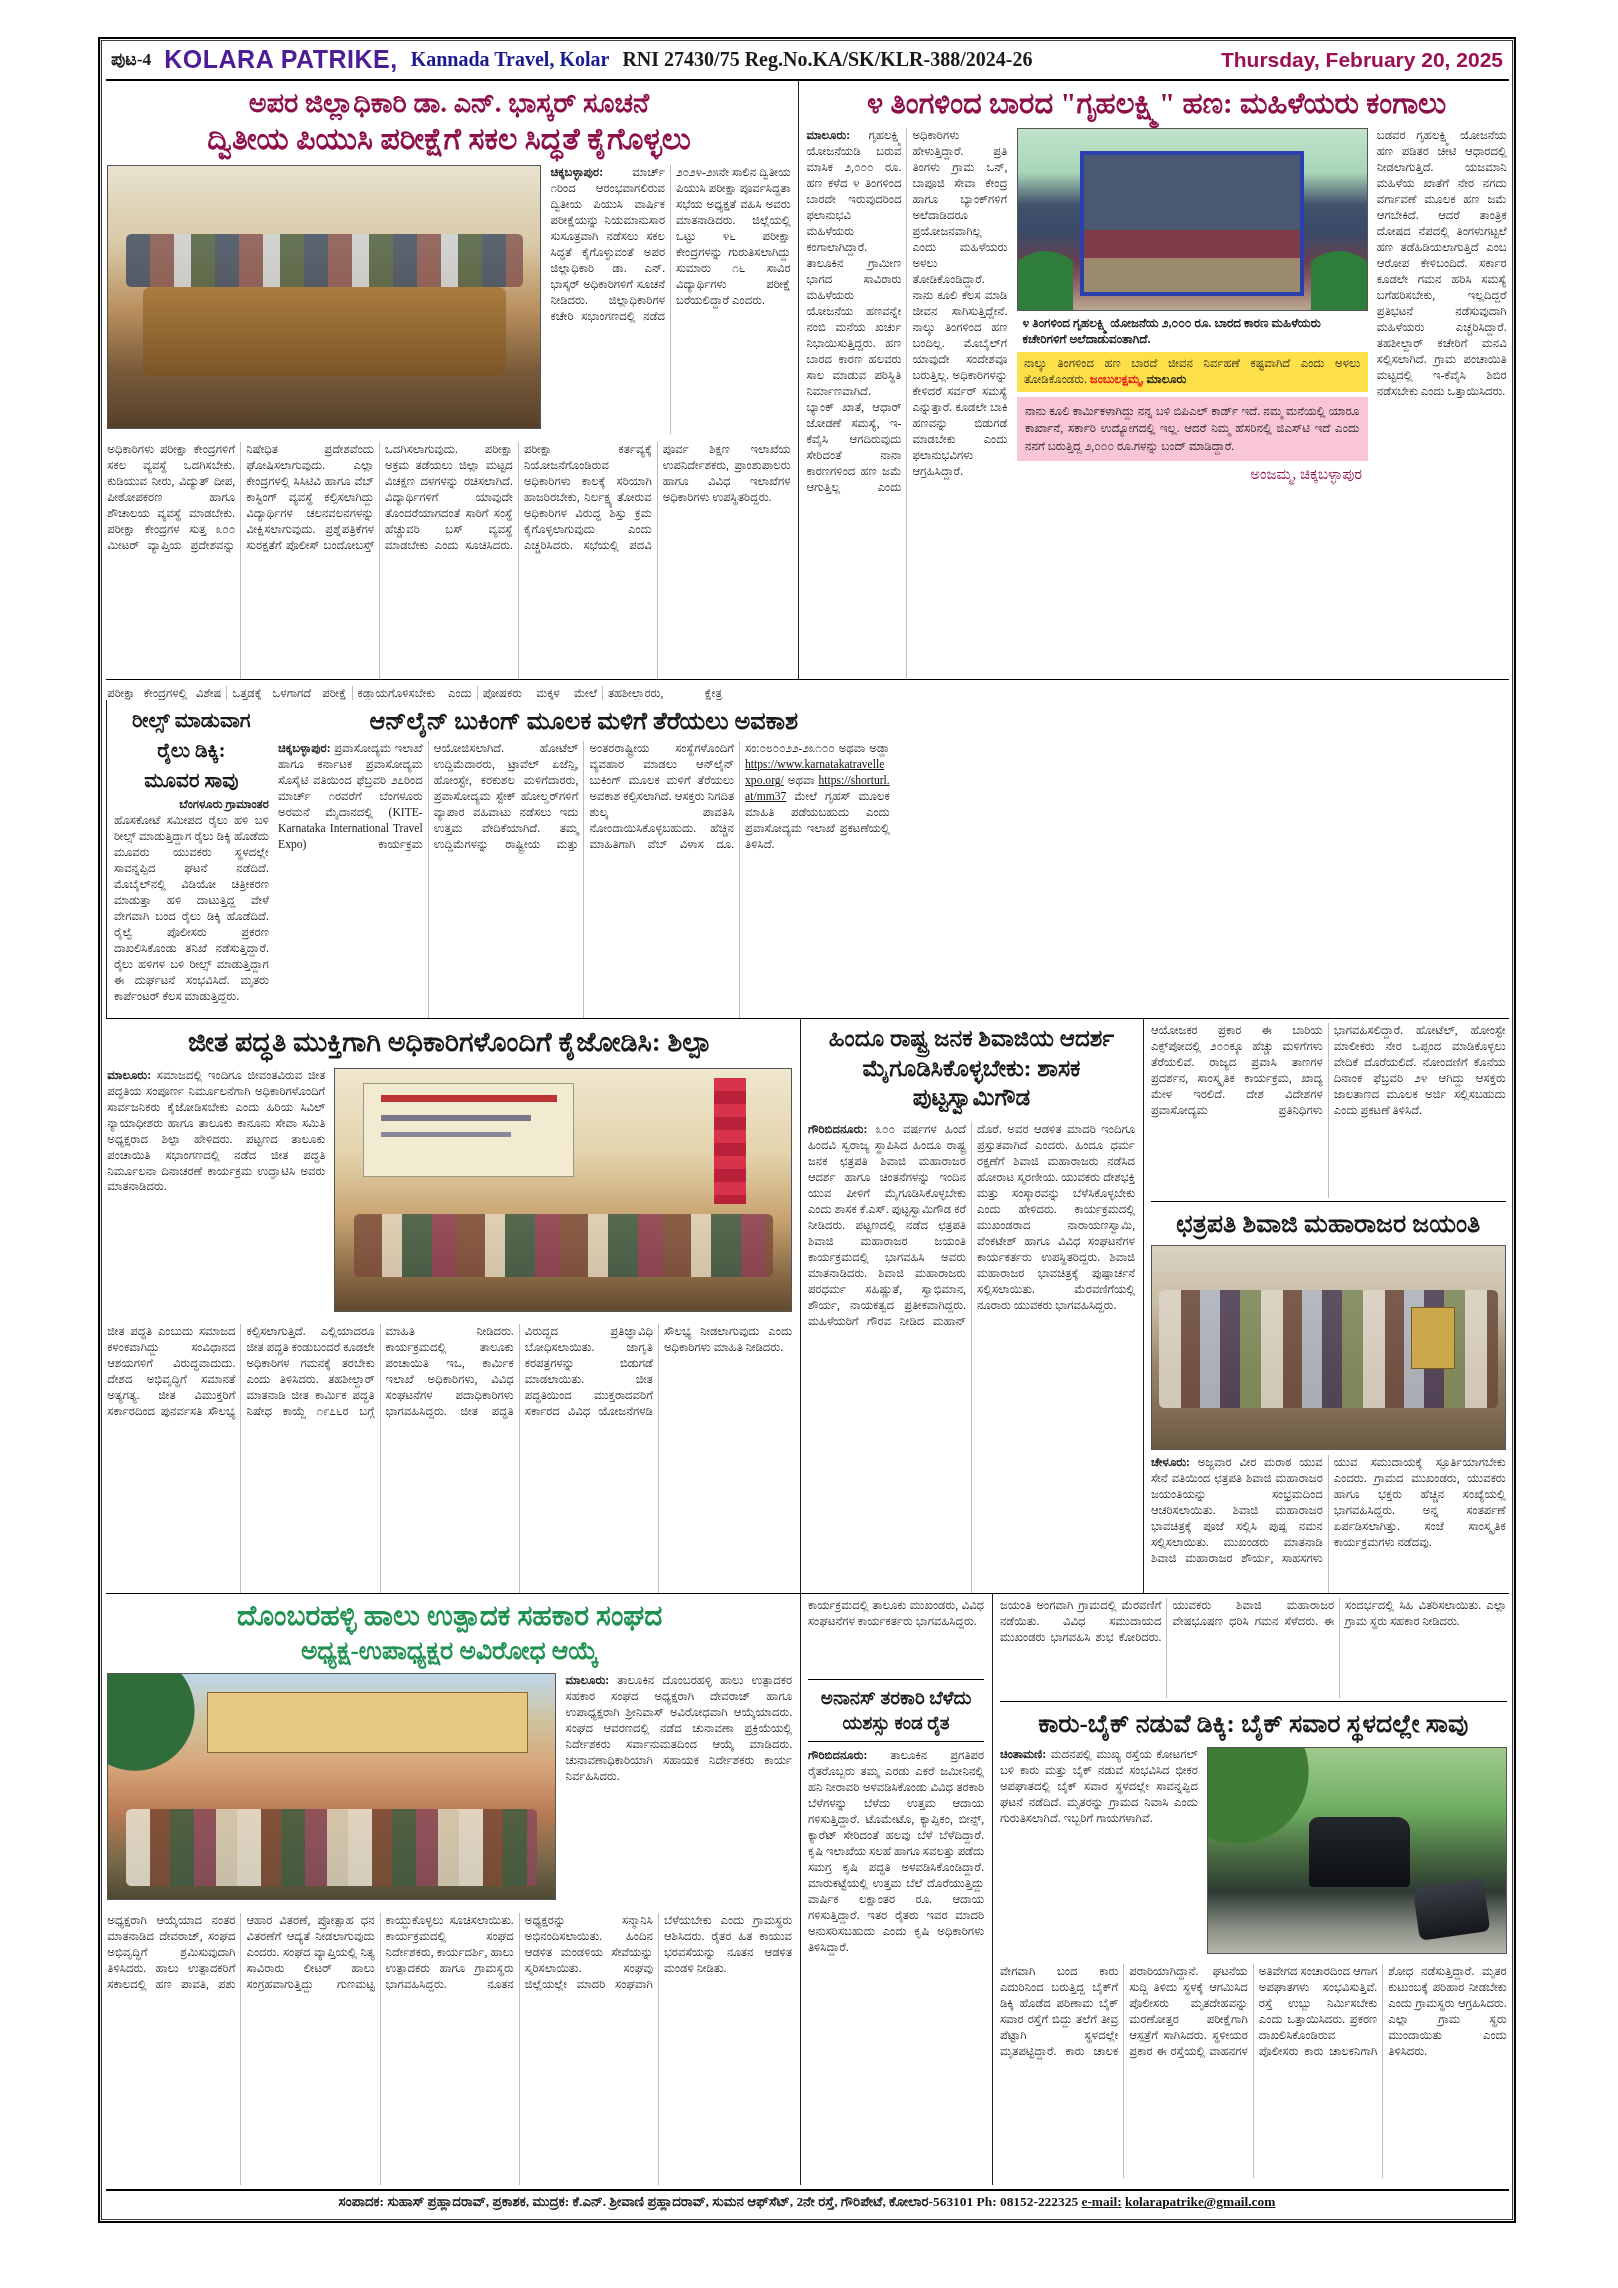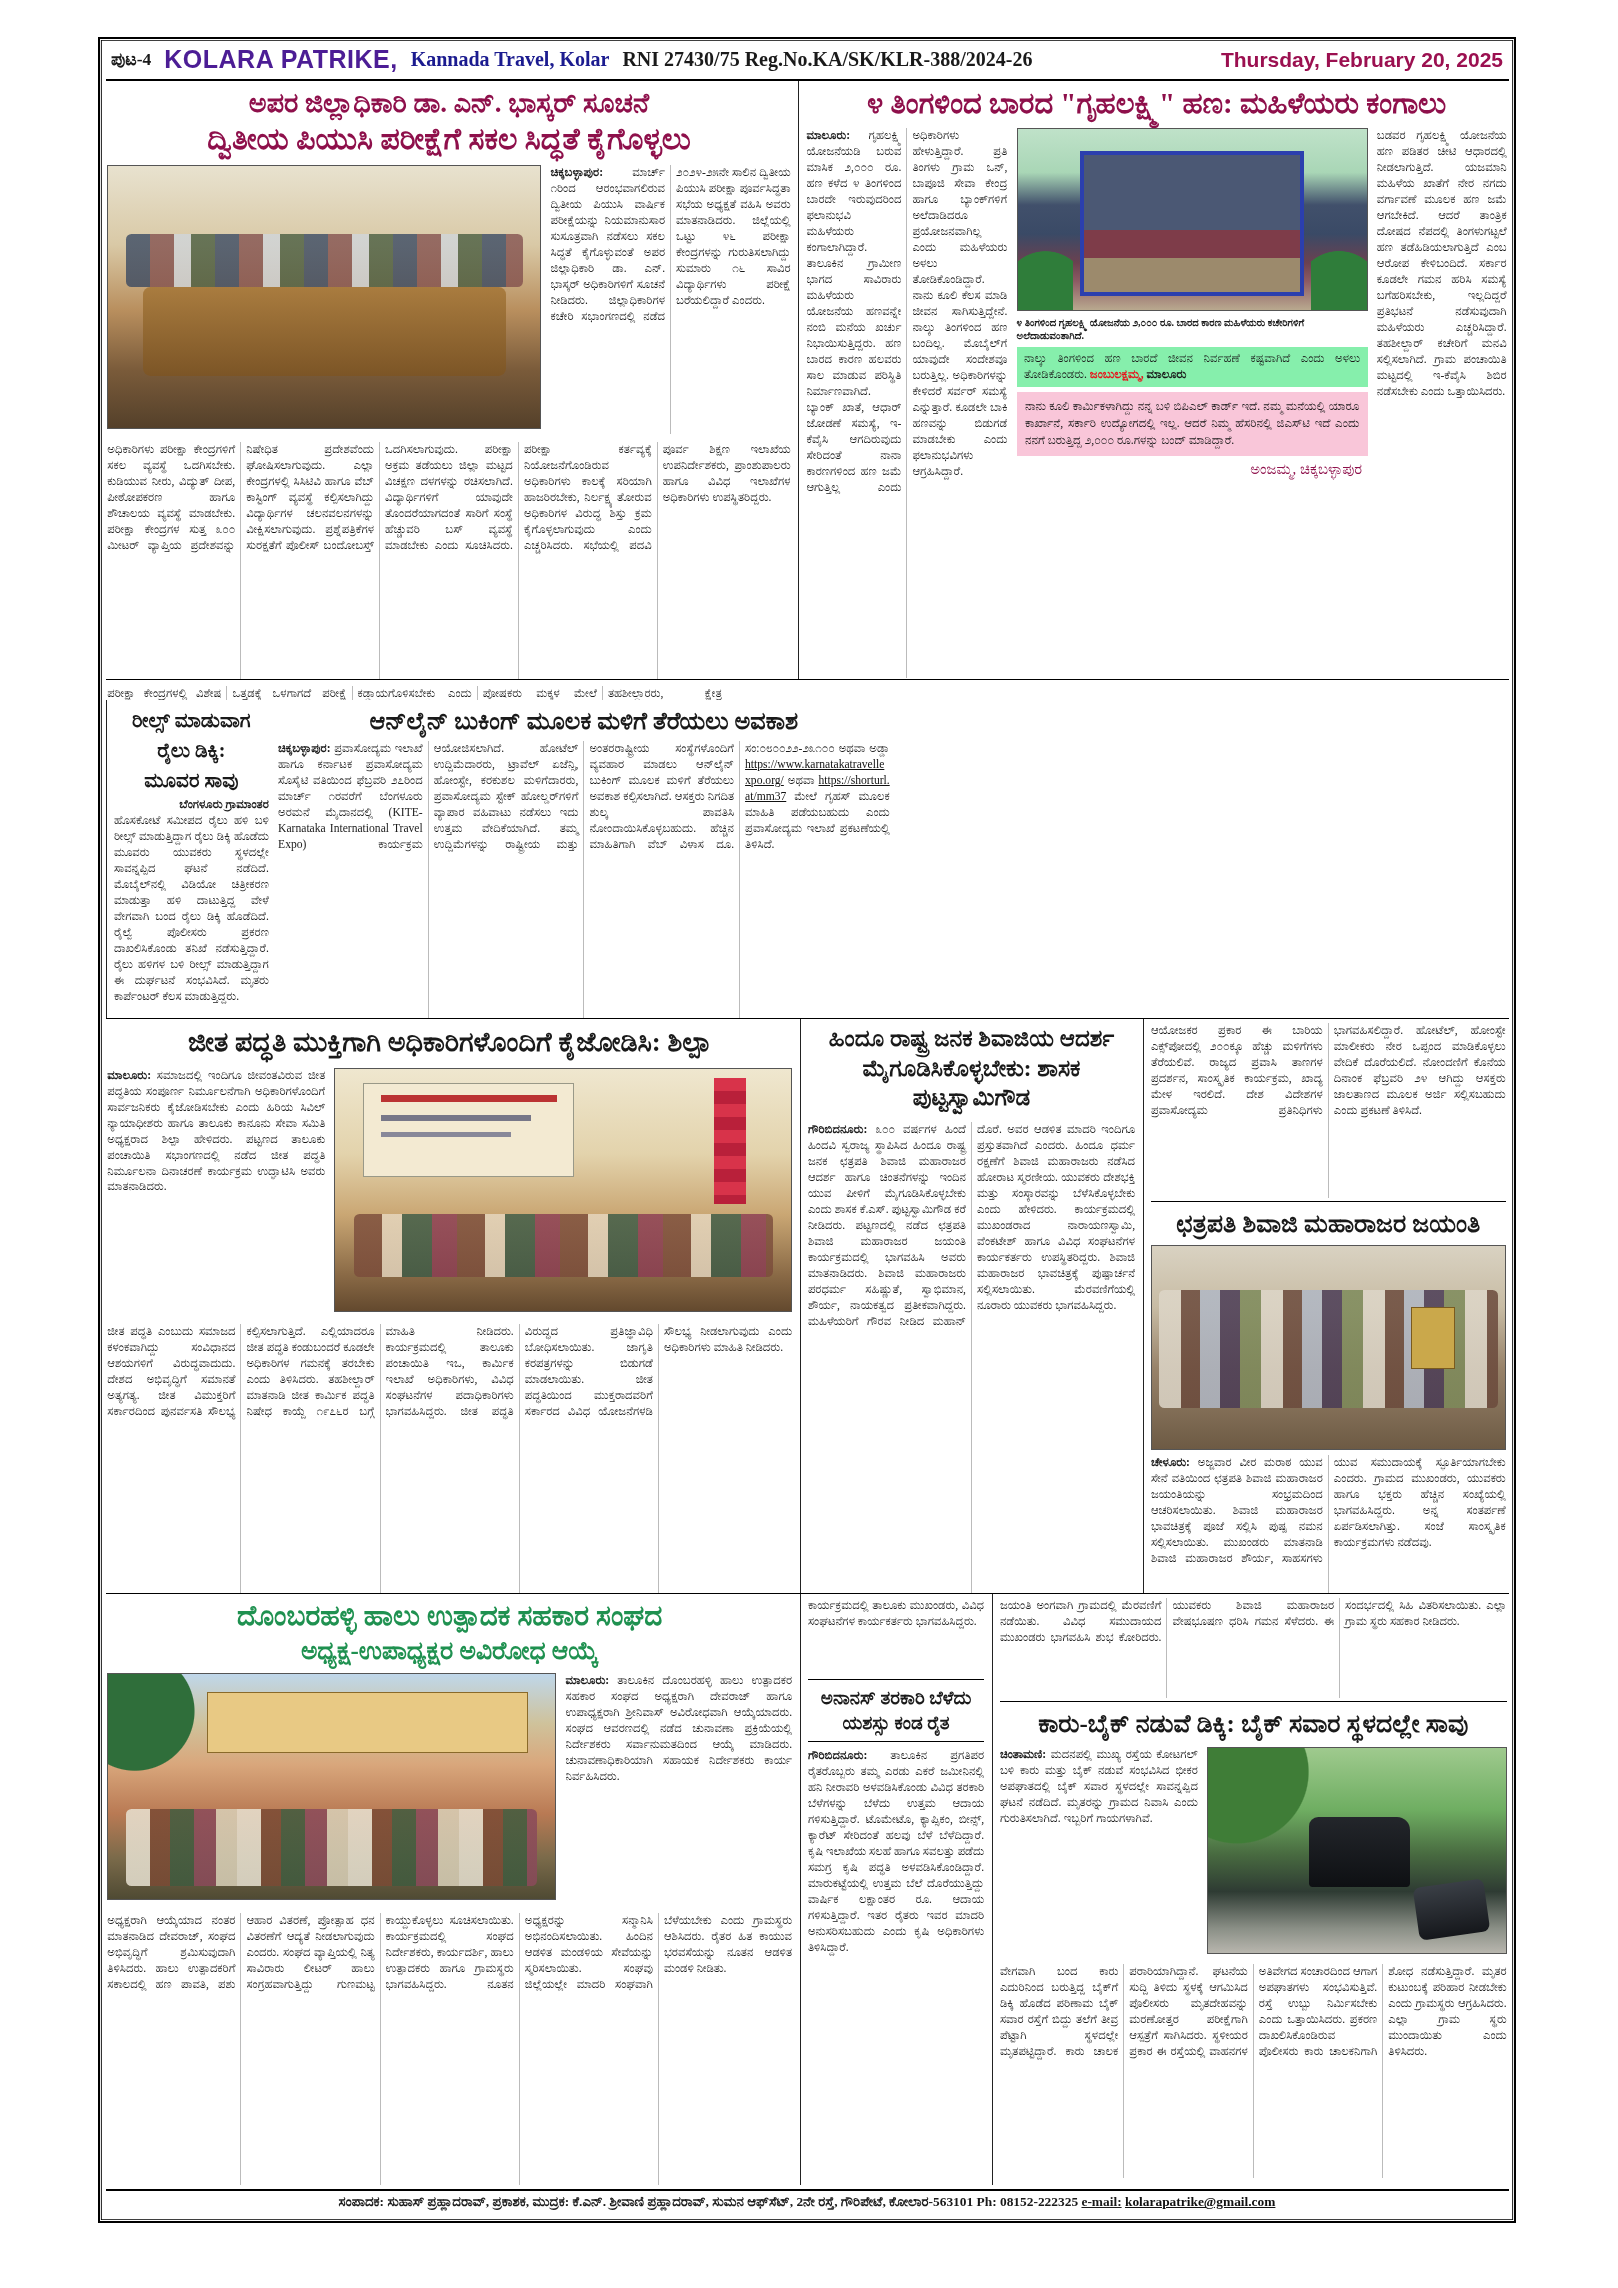--- a/index.html
+++ b/index.html
@@ -23,21 +23,21 @@
   .band{display:flex;overflow:hidden;}
   .vr{border-left:0.9px solid #222;}
   .hl{font-weight:bold;text-align:center;line-height:1.25;}
   .hl-maroon{color:#8e104b;}
   .hl-green{color:#1f9150;}
   .body{font-size:11.6px;line-height:1.38;text-align:justify;column-gap:11px;
         column-rule:0.9px solid #bbb;overflow:hidden;}
   .body b{font-weight:bold;}
   .dateline{font-weight:bold;}
   .ph{border:0.9px solid #555;box-sizing:border-box;position:relative;overflow:hidden;}
-  .cap{font-size:10px;font-weight:bold;line-height:1.3;}
+  .cap{font-size:12px;font-weight:bold;line-height:1.3;margin-left:6px;}
   .sign{font-weight:normal;color:#8e104b;}
   a.url{color:#111;text-decoration:underline;word-break:break-all;}
   
   .band1{height:598px;}
   .artA{width:694px;padding:3.7px 7.4px 0 1.8px;box-sizing:border-box;}
   .artA .h1{font-size:30px;}
   .artA .h2{font-size:27px;margin-top:1.8px;}
   .rowA{display:flex;gap:9.2px;margin-top:7.4px;height:269px;}
   .ph-meeting{width:434px;height:264px;flex:0 0 auto;
     background:linear-gradient(180deg,#e8e2cf 0%,#d9c9a6 30%,#b98f5e 55%,#7a5b3a 78%,#54402a 100%);}
@@ -51,21 +51,21 @@
   .artB .h1{font-size:29px;}
   .rowB{display:flex;gap:9.2px;margin-top:7.4px;height:550px;}
   .colB-left{width:201px;column-count:2;height:100%;}
   .stackB{width:351px;display:flex;flex-direction:column;gap:4.6px;}
   .ph-office{height:183px;
     background:linear-gradient(180deg,#bfe2c9 0%,#a9d6b6 24%,#41506b 42%,#3a4a66 58%,#6b4150 74%,#8c5a63 84%,#b9a98f 100%);}
   .ph-office .door{position:absolute;left:18%;right:18%;top:12%;bottom:8%;
     border:4.6px solid #2b3fae;background:linear-gradient(180deg,#4b5874 0 55%,#7e3c49 55% 75%,#9c8a6c 75% 100%);}
   .ph-office .plant{position:absolute;width:16%;height:45%;bottom:0;background:radial-gradient(circle at 50% 80%,#2f7d3a 0 60%,transparent 61%);}
   .ph-office .plant.l{left:0;} .ph-office .plant.r{right:0;}
-  .blueBox{background:#86efac;padding:4.6px 7.4px;font-size:11.6px;line-height:1.35;text-align:justify;}
+  .blueBox{background:#fde047;padding:4.6px 7.4px;font-size:11.6px;line-height:1.35;text-align:justify;}
   .blueBox .nm{color:#e8131b;font-weight:bold;}
   .blueBox .npl{font-weight:bold;}
   .pinkBox{background:#f9c6d9;padding:6.5px 8.3px;font-size:11.8px;line-height:1.45;text-align:justify;}
   .pinkSign{text-align:right;padding-right:5.5px;}
   .colB-right{flex:1;height:100%;}
   
   .band2{height:338px;border-top:1.8px solid #000;flex-direction:column;}
   .contA{width:624px;column-count:5;padding:5.5px 7.4px 0 1.8px;box-sizing:border-box;height:325px;}
   .blockC{width:786px;border-left:0.9px solid #222;padding:3.7px 1.8px 0 7.4px;box-sizing:border-box;display:flex;gap:9.2px;}
   .colC1{width:155px;flex:0 0 auto;display:flex;flex-direction:column;}

